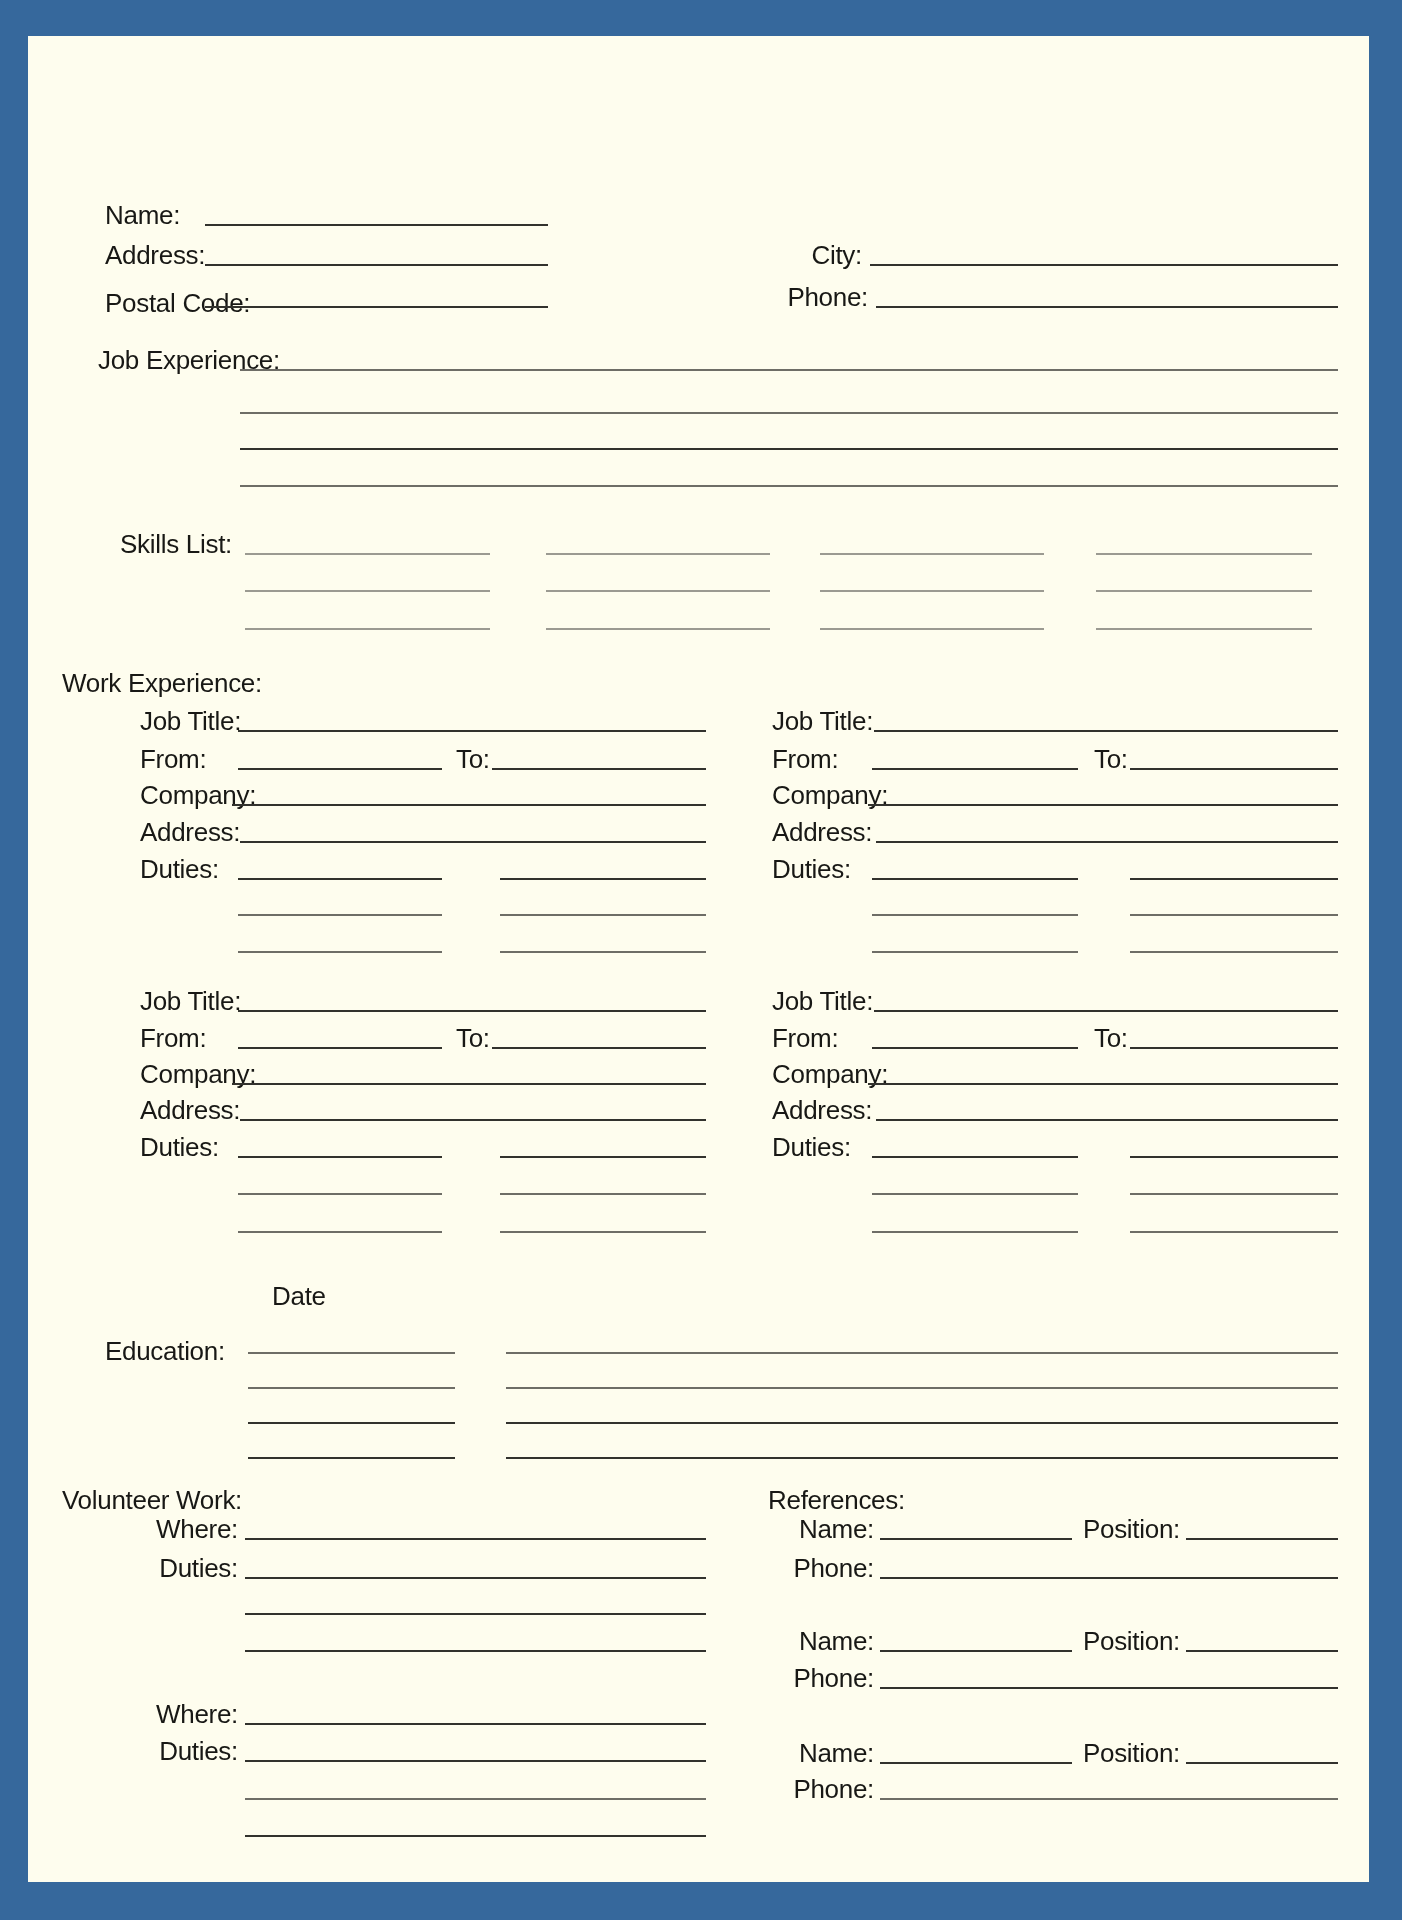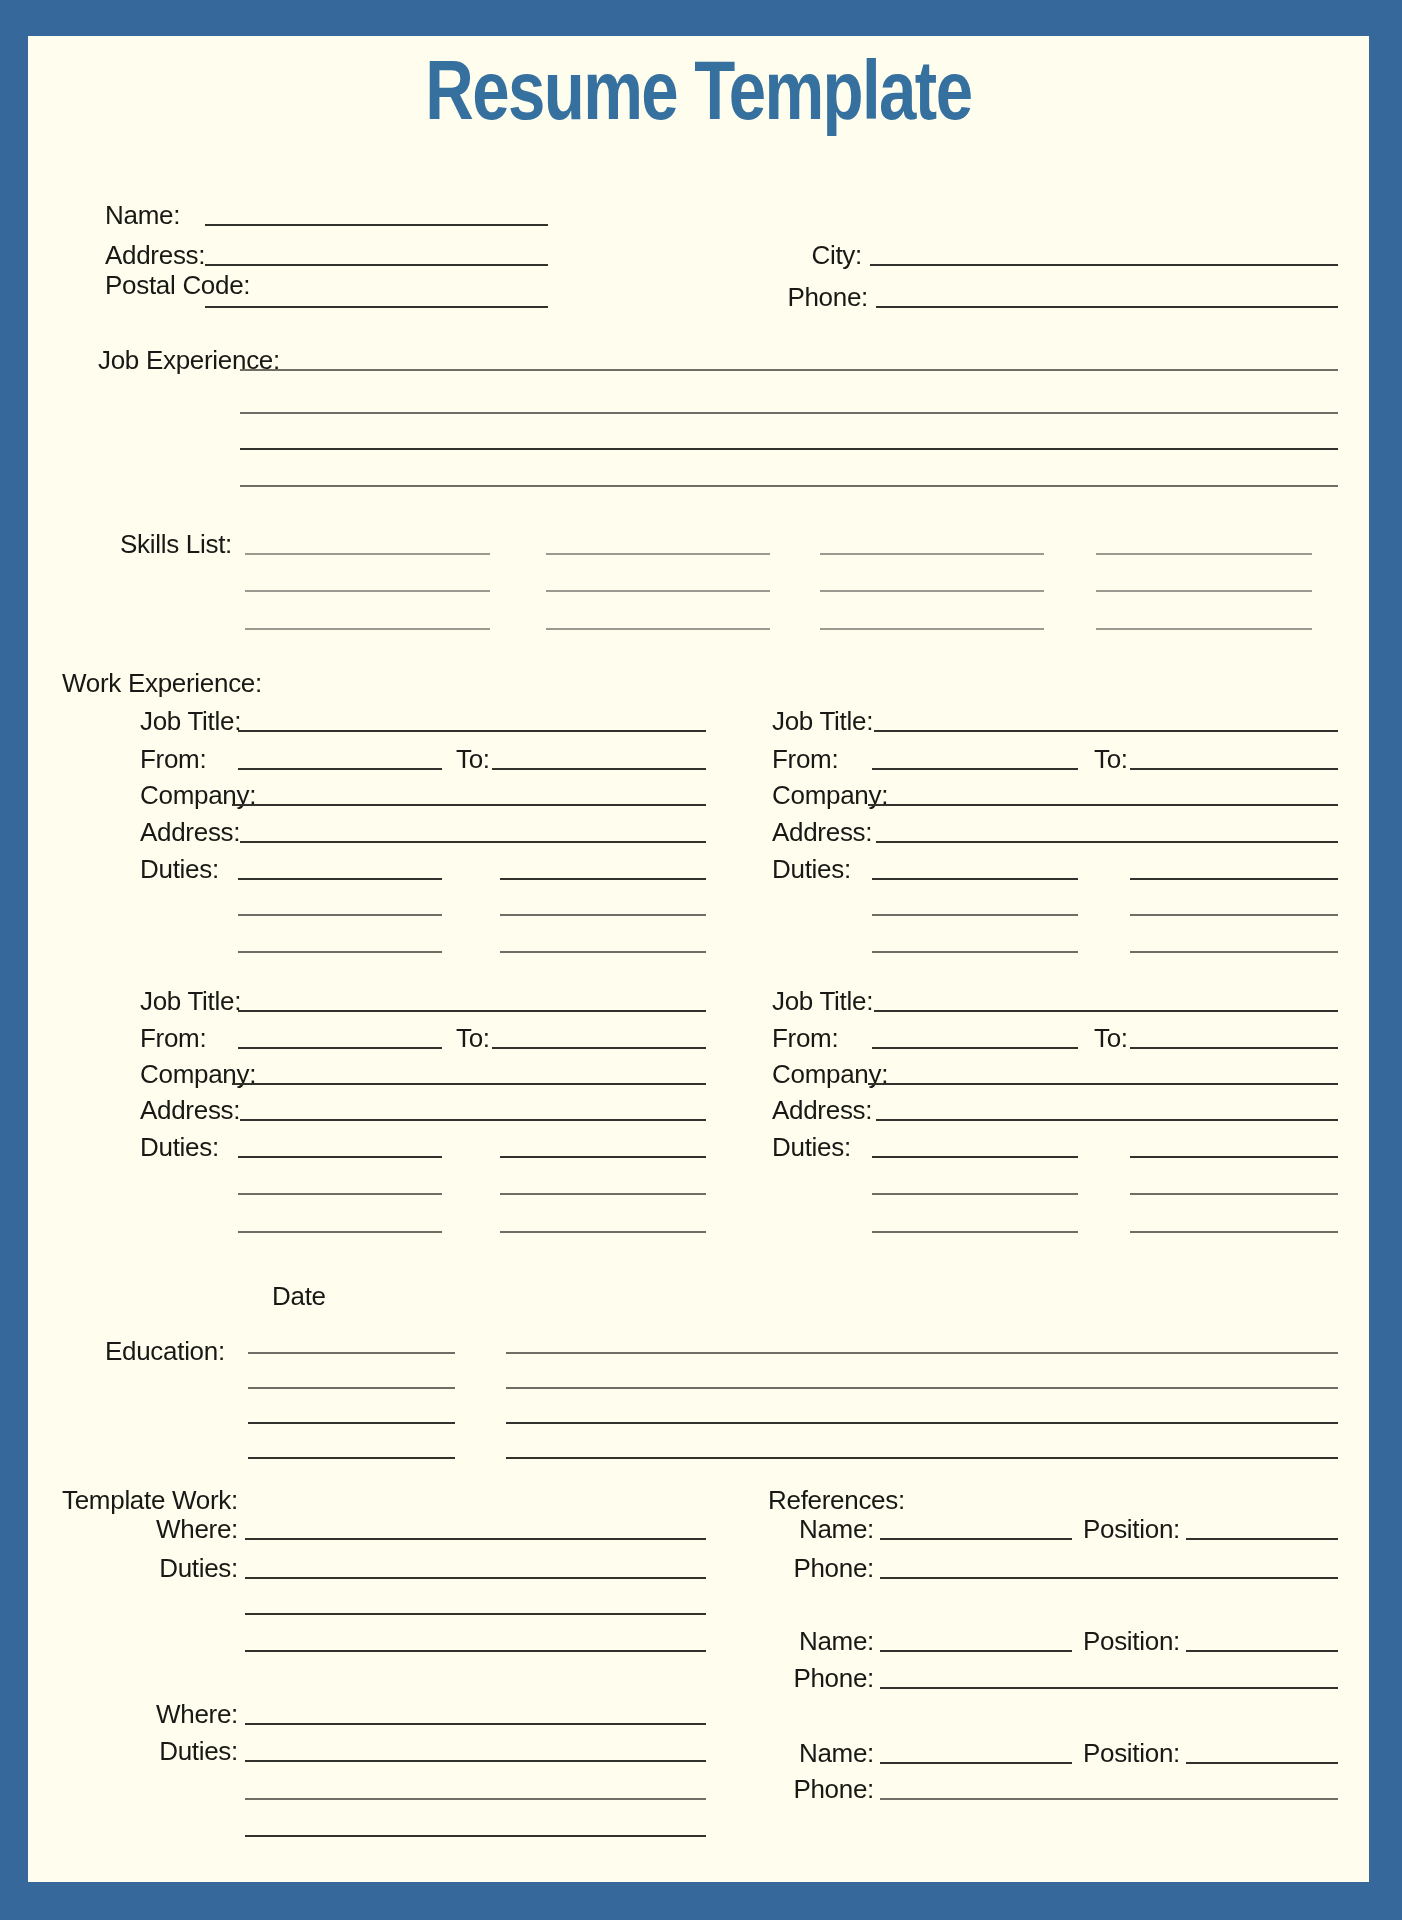--- a/index.html
+++ b/index.html
@@ -17,27 +17,26 @@
   .d{border-color:#32322d;}
   .m{border-color:#6e6d66;}
   .g{border-color:#9b9a91;}
 </style>
 </head>
 <body>
 
 <div class="page">
   <div class="sheet"></div>
 
-  <h1 class="title"><span>Resume Template</span></h1>
 
   <span class="lb" style="left:105px;top:200px">Name:</span>
   <i class="ln d" style="left:205px;top:224px;width:343px"></i>
   <span class="lb" style="left:105px;top:240px">Address:</span>
   <i class="ln d" style="left:205px;top:264px;width:343px"></i>
-  <span class="lb" style="left:105px;top:270px">Postal Code:</span>
+  <span class="lb" style="left:105px;top:288px">Postal Code:</span>
   <i class="ln d" style="left:205px;top:306px;width:343px"></i>
   <span class="lb r" style="left:702px;top:240px;width:160px">City:</span>
   <i class="ln d" style="left:870px;top:264px;width:468px"></i>
   <span class="lb r" style="left:708px;top:282px;width:160px">Phone:</span>
   <i class="ln d" style="left:876px;top:306px;width:462px"></i>
 
   <span class="lb" style="left:98px;top:345px">Job Experience:</span>
   <i class="ln m" style="left:240px;top:369px;width:1098px"></i>
   <i class="ln m" style="left:240px;top:412px;width:1098px"></i>
   <i class="ln d" style="left:240px;top:448px;width:1098px"></i>
@@ -135,21 +134,21 @@
   <span class="lb hd" style="left:272px;top:1281px">Date</span>
   <i class="ln m" style="left:248px;top:1352px;width:207px"></i>
   <i class="ln m" style="left:506px;top:1352px;width:832px"></i>
   <i class="ln m" style="left:248px;top:1387px;width:207px"></i>
   <i class="ln m" style="left:506px;top:1387px;width:832px"></i>
   <i class="ln d" style="left:248px;top:1422px;width:207px"></i>
   <i class="ln d" style="left:506px;top:1422px;width:832px"></i>
   <i class="ln d" style="left:248px;top:1457px;width:207px"></i>
   <i class="ln d" style="left:506px;top:1457px;width:832px"></i>
 
-  <span class="lb" style="left:62px;top:1485px">Template Work:</span>
+  <span class="lb" style="left:62px;top:1485px">Volunteer Work:</span>
   <span class="lb r" style="left:88px;top:1514px;width:150px">Where:</span>
   <i class="ln d" style="left:245px;top:1538px;width:461px"></i>
   <span class="lb r" style="left:88px;top:1553px;width:150px">Duties:</span>
   <i class="ln d" style="left:245px;top:1577px;width:461px"></i>
   <i class="ln d" style="left:245px;top:1613px;width:461px"></i>
   <i class="ln d" style="left:245px;top:1650px;width:461px"></i>
   <span class="lb r" style="left:88px;top:1699px;width:150px">Where:</span>
   <i class="ln d" style="left:245px;top:1723px;width:461px"></i>
   <span class="lb r" style="left:88px;top:1736px;width:150px">Duties:</span>
   <i class="ln d" style="left:245px;top:1760px;width:461px"></i>

